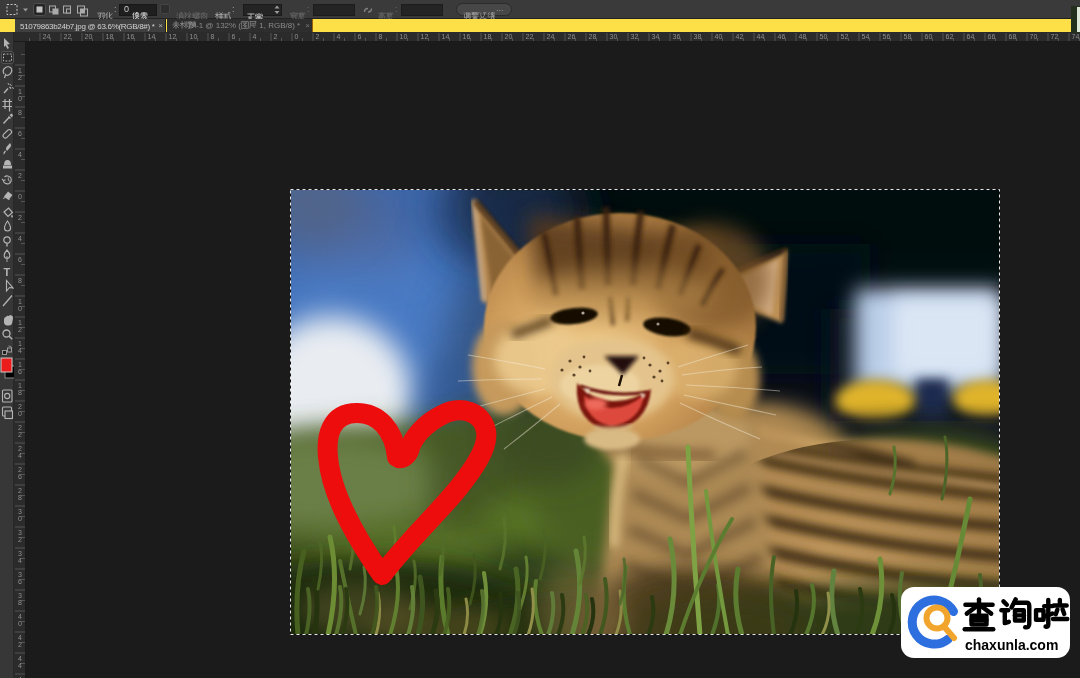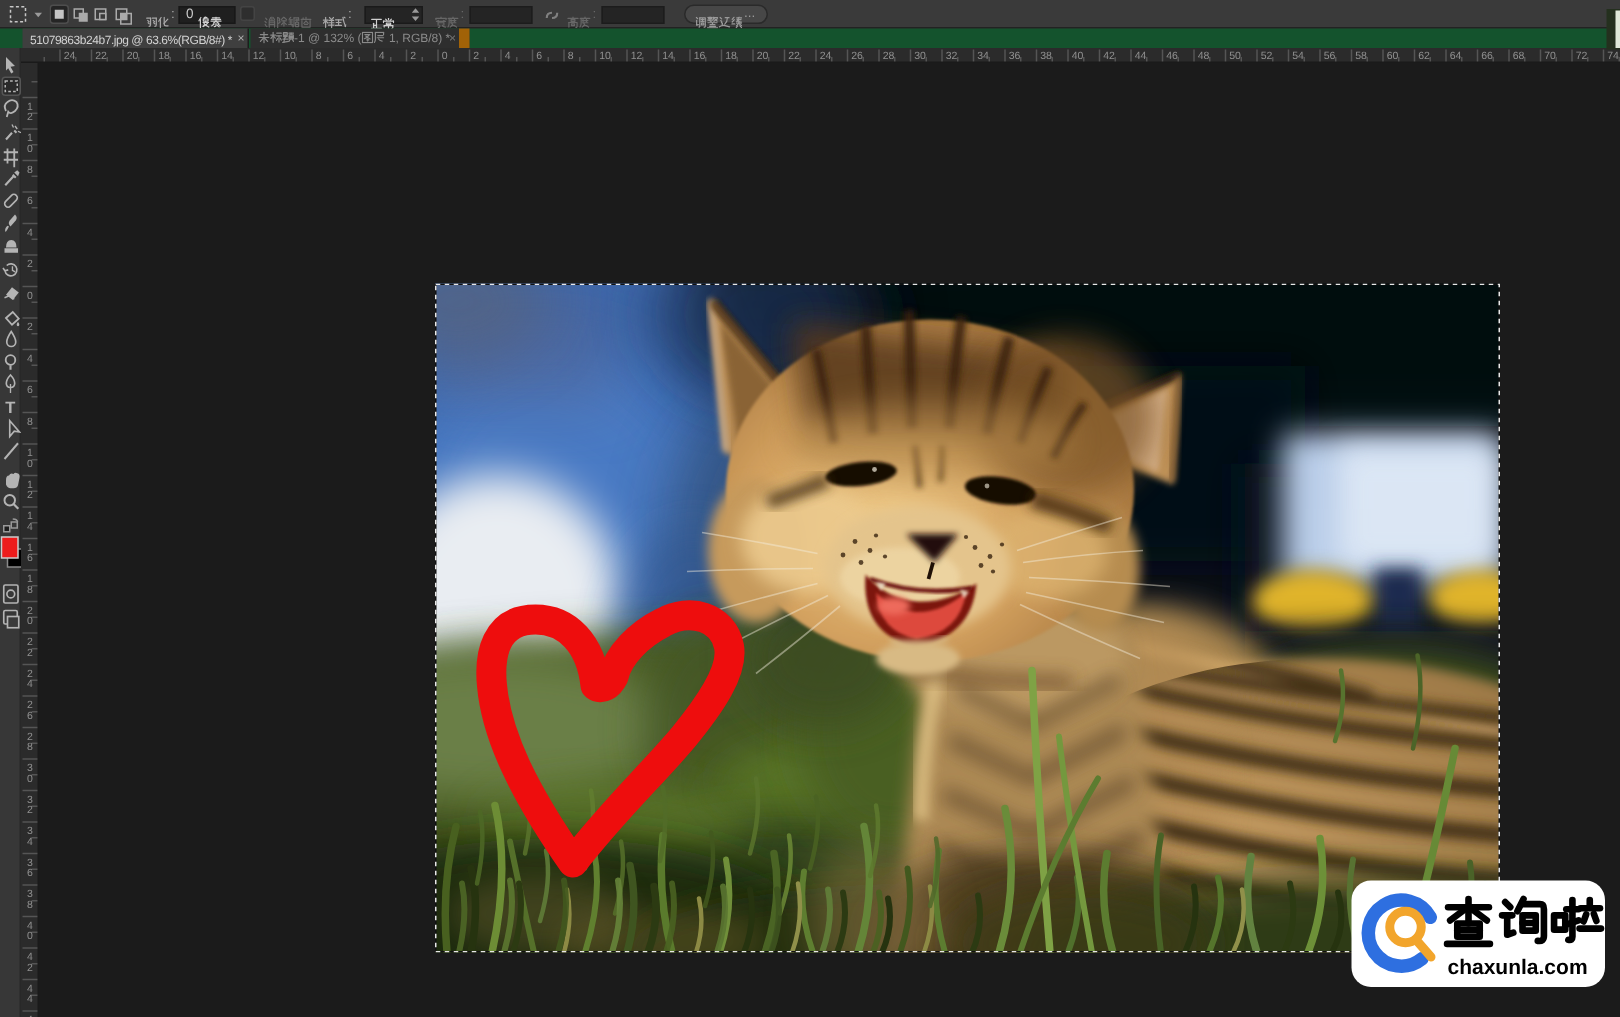--- a/index.html
+++ b/index.html
@@ -280,26 +280,26 @@
           <path d="M70,48 V58"></path>
           <path d="M50,56 L90,56"></path>
           <path d="M66,60 L50,78"></path>
           <path d="M72,60 L92,76"></path>
           <path d="M60,78 L48,92"></path>
           <path d="M78,76 L92,92"></path>
         </g>
       </svg></span>
     <span style="position:absolute;left:496px;top:3px;color:#9a9a9a;font-size:9px">...</span>
   </div>
-<div style="position:absolute;left:0;top:19px;width:1080px;height:13px;background:#14532d">
+<div style="position:absolute;left:0;top:19px;width:1080px;height:13px;background:#fde047">
     <div style="position:absolute;left:15px;top:0;width:151px;height:13px;background:#3f3f3f;border-right:1px solid #1d1d1d">
       <span style="position:absolute;left:5px;top:2.5px;color:#d2d2d2;font-size:8px;letter-spacing:-0.3px;white-space:nowrap">51079863b24b7.jpg @ 63.6%(RGB/8#) *</span>
       <span style="position:absolute;right:2px;top:2px;color:#b0b0b0;font-size:8px">×</span>
     </div>
-    <div style="position:absolute;left:167px;top:0;width:146px;height:13px;background:#2e2e2e;border-right:7px solid #a16207">
+    <div style="position:absolute;left:167px;top:0;width:146px;height:13px;background:#2e2e2e;border-right:1px solid #a16207">
       <span style="position:absolute;left:5px;top:2px;color:#8a8a8a;font-size:8px;white-space:nowrap"><svg width="8" height="8" viewBox="0 0 100 100" style="vertical-align:-1px">
           <g fill="none" stroke="#8a8a8a" stroke-width="10" stroke-linecap="round" stroke-linejoin="round">
             <path d="M20,26 H80"></path>
             <path d="M10,50 H90"></path>
             <path d="M50,6 V94"></path>
             <path d="M46,54 L20,82"></path>
             <path d="M54,54 L80,82"></path>
           </g>
         </svg><svg width="8" height="8" viewBox="0 0 100 100" style="vertical-align:-1px">
           <g fill="none" stroke="#8a8a8a" stroke-width="10" stroke-linecap="round" stroke-linejoin="round">

